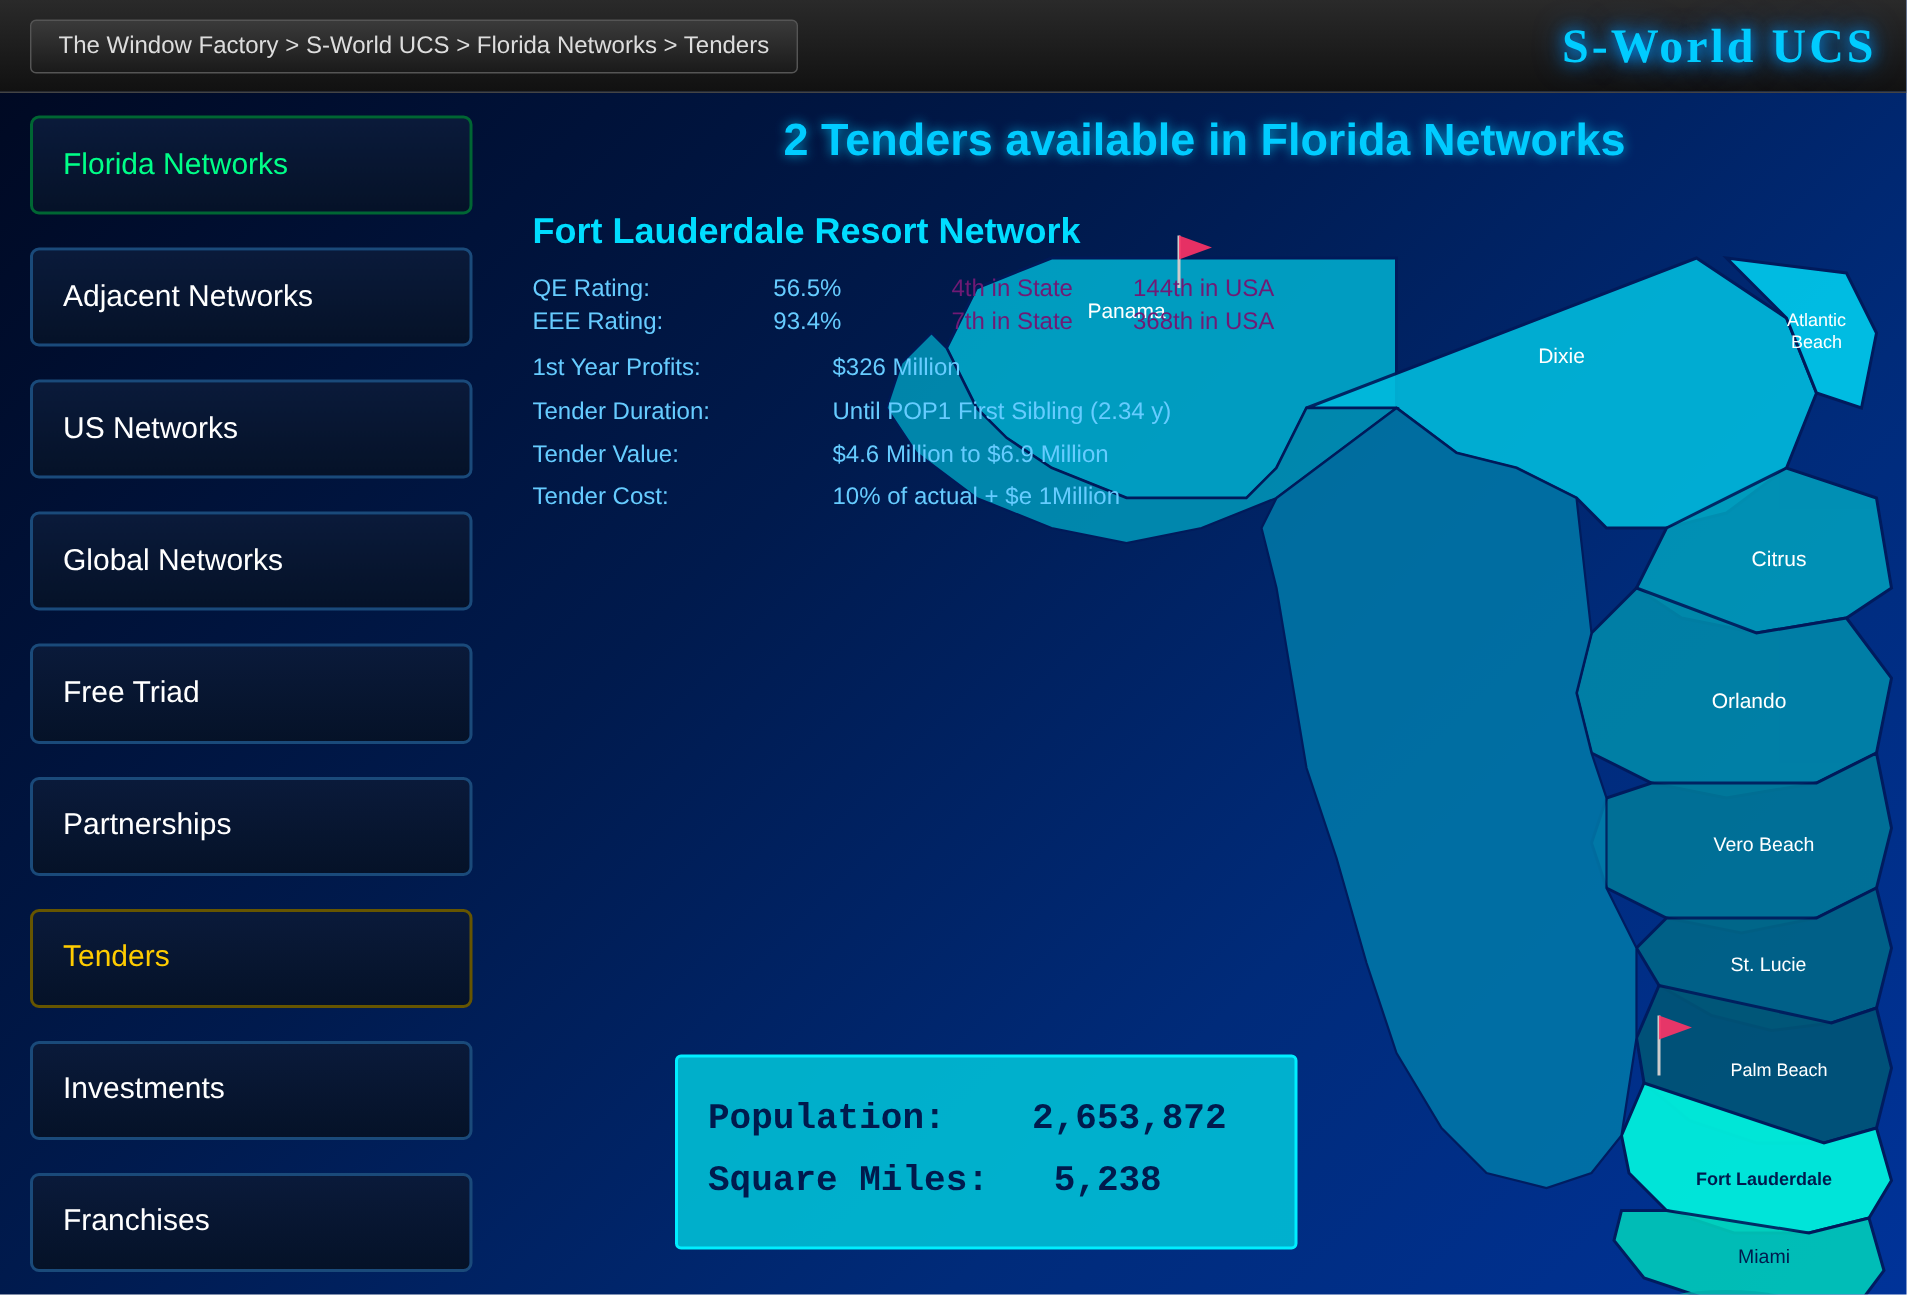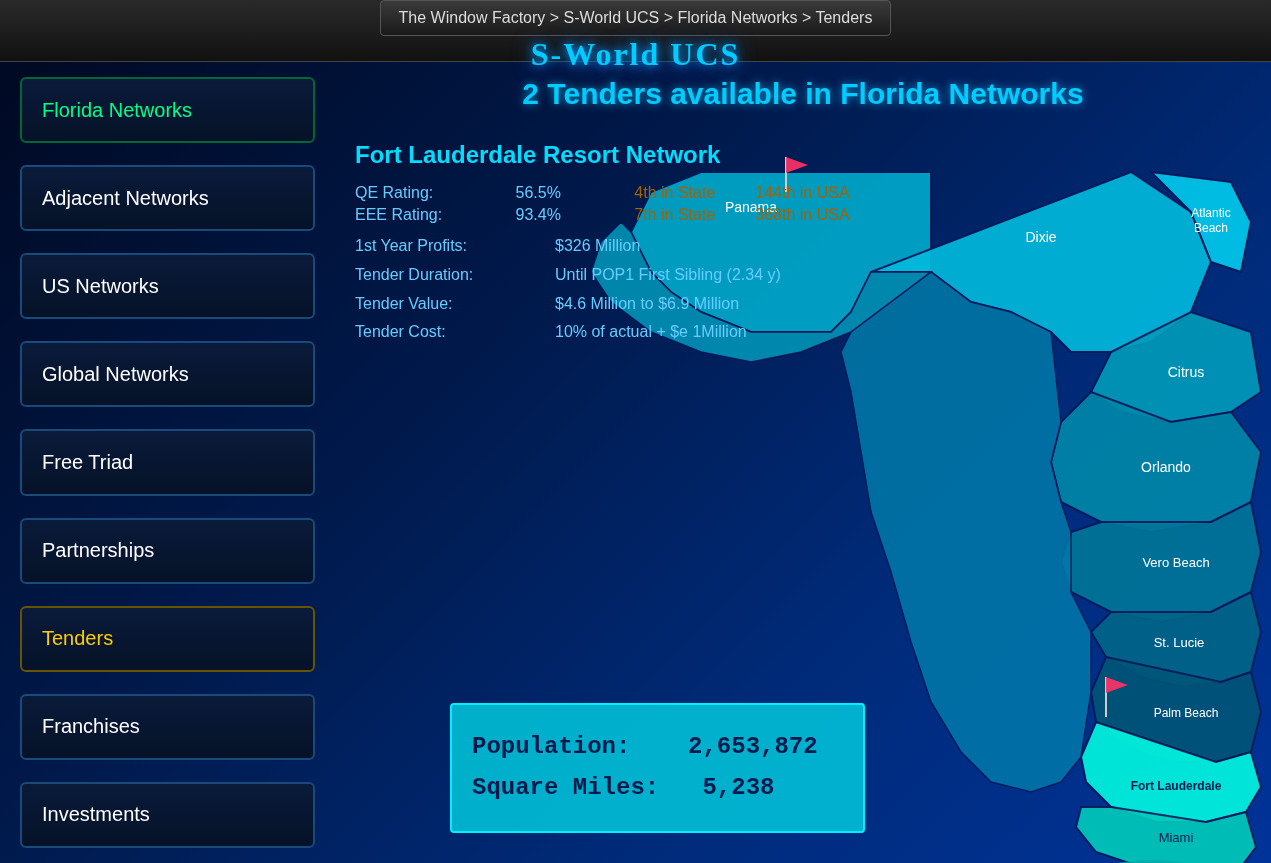--- a/index.html
+++ b/index.html
@@ -15,21 +15,20 @@
     
     #top-bar {
       width: 100%;
       height: 62px;
       background: linear-gradient(to bottom, #2a2a2a, #111);
       display: flex;
       align-items: center;
       justify-content: space-between;
       padding: 0 20px;
       border-bottom: 1px solid #444;
-      flex-direction: column;
     }
     #breadcrumb-text {
       font-size: 16px;
       color: #ddd;
       background: linear-gradient(to bottom, #3a3a3a, #1a1a1a);
       padding: 8px 18px;
       border-radius: 4px;
       border: 1px solid #555;
     }
     #logo {
@@ -115,21 +114,21 @@
     .stats-grid {
       display: grid;
       grid-template-columns: auto auto auto;
       gap: 4px 8px;
       font-size: 16px;
       color: #66ccff;
       margin-bottom: 8px;
     }
     .stat-label { color: #66ccff; }
     .stat-value { color: #66ccff; }
-    .stat-rank { color: #a16207; }
+    .stat-rank { color: #701a75; }
 
     .detail-rows {
       font-size: 16px;
       color: #66ccff;
       line-height: 1.8;
     }
     .detail-row {
       display: flex;
       gap: 0;
     }
@@ -202,24 +201,24 @@
     <div class="sidebar-item">
       <span>Free Triad</span>
     </div>
     <div class="sidebar-item">
       <span>Partnerships</span>
     </div>
     <div class="sidebar-item active-yellow">
       <span>Tenders</span>
     </div>
     <div class="sidebar-item">
+      <span>Investments</span>
+    </div>
+    <div class="sidebar-item">
       <span>Franchises</span>
-    </div>
-    <div class="sidebar-item">
-      <span>Investments</span>
     </div>
   </div>
 
   <div id="content-area">
 
     <div id="page-title">2 Tenders available in Florida Networks</div>
 
     <div id="info-panel">
       <div id="network-name">Fort Lauderdale Resort Network</div>
 

